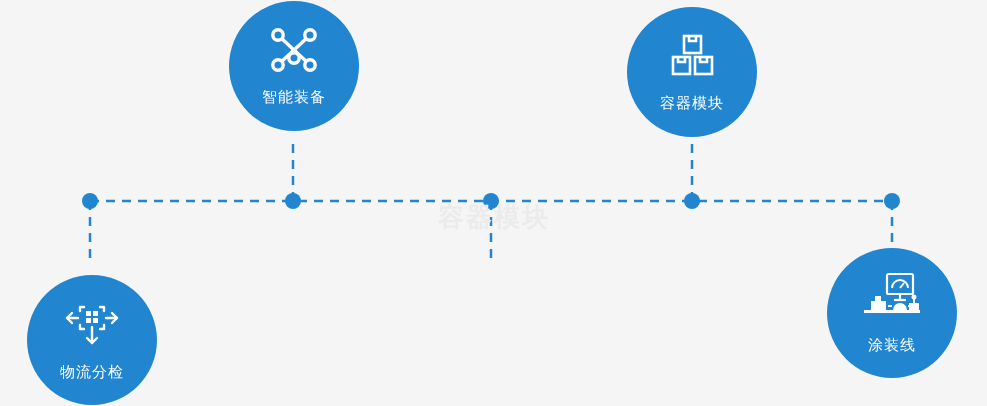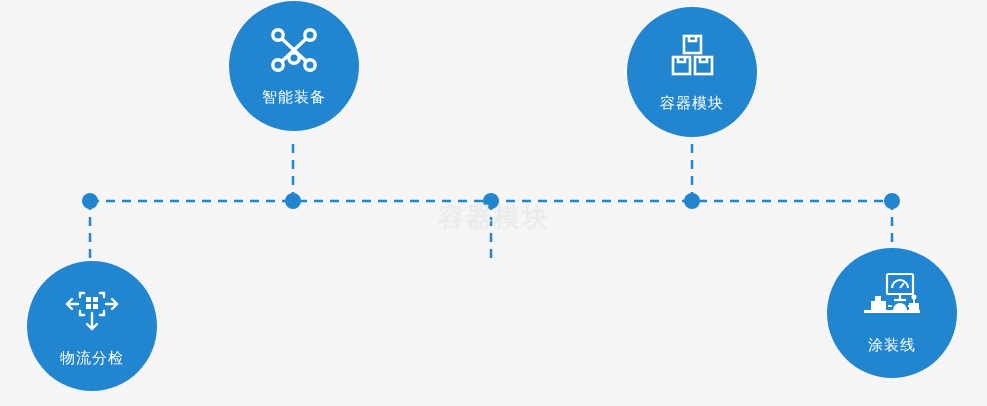--- a/index.html
+++ b/index.html
@@ -59,21 +59,21 @@
     white-space: nowrap;
     text-align: center;
   }
   
   .node.top .glyph { margin-bottom: 14px; }
   .node.bottom .glyph { margin-bottom: 16px; }
 
   
   #node-smart-equipment { left: 229px; top: 1px;   width: 130px; height: 130px; align-items: center; }
   #node-warehouse       { left: 627px; top: 7px;   width: 130px; height: 130px; }
-  #node-logistics       { left: 27px;  top: 261px; width: 130px; height: 130px; }
+  #node-logistics       { left: 27px;  top: 275px; width: 130px; height: 130px; }
   #node-production      { left: 426px; top: 261px; width: 130px; height: 130px; }
   #node-painting        { left: 827px; top: 248px; width: 130px; height: 130px; }
 </style>
 </head>
 <body>
 
 <div id="stage">
 
   <svg id="wires" viewBox="0 0 987 406" xmlns="http://www.w3.org/2000/svg">
 

